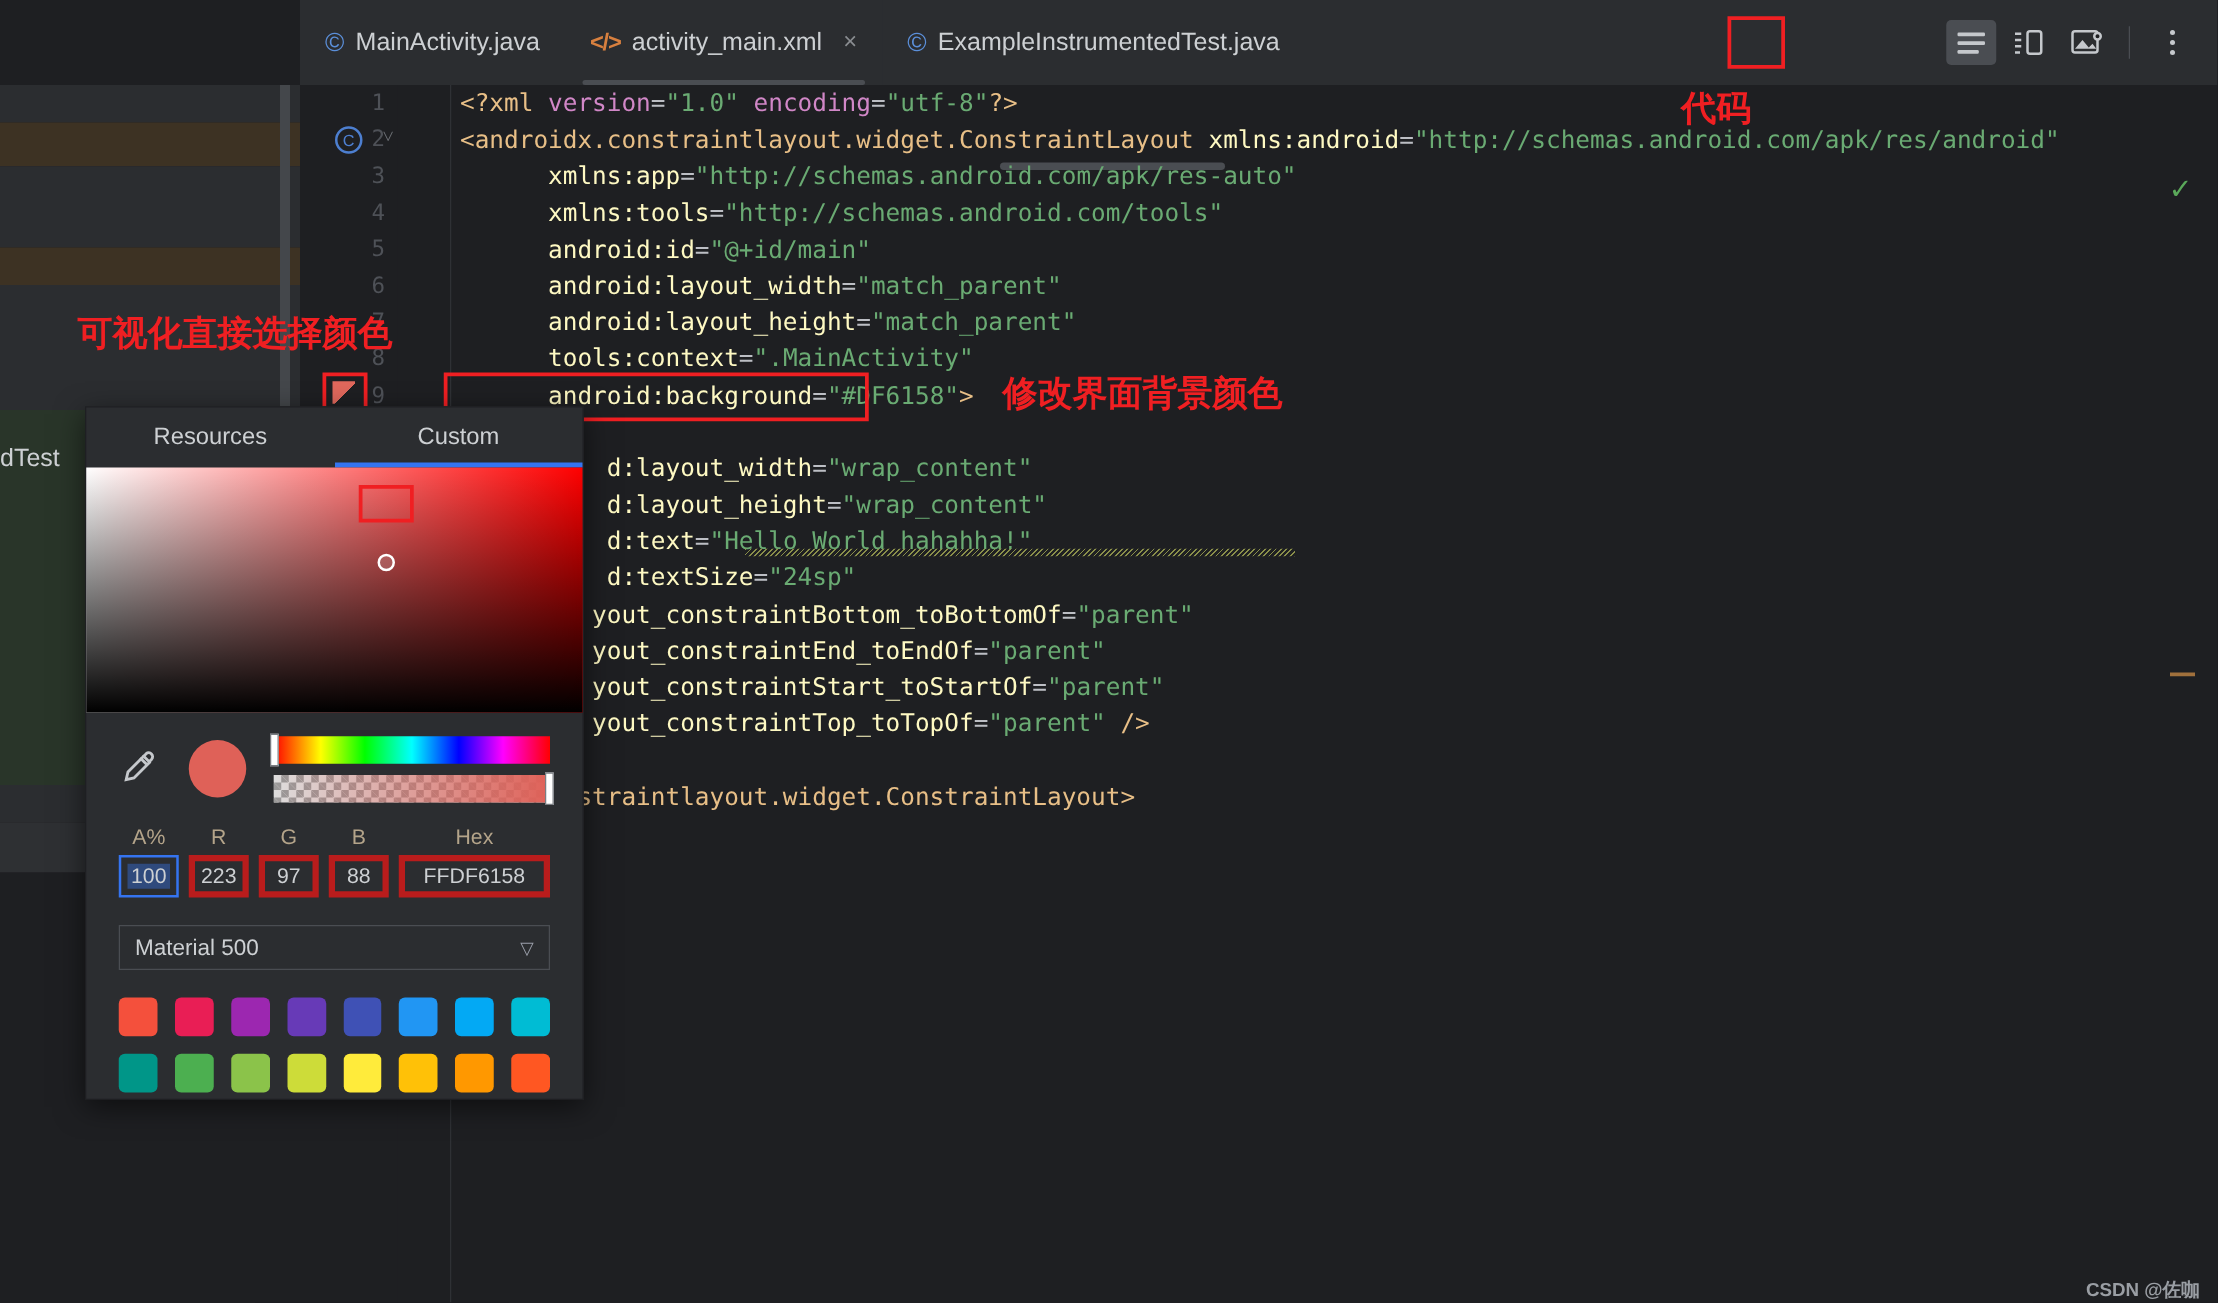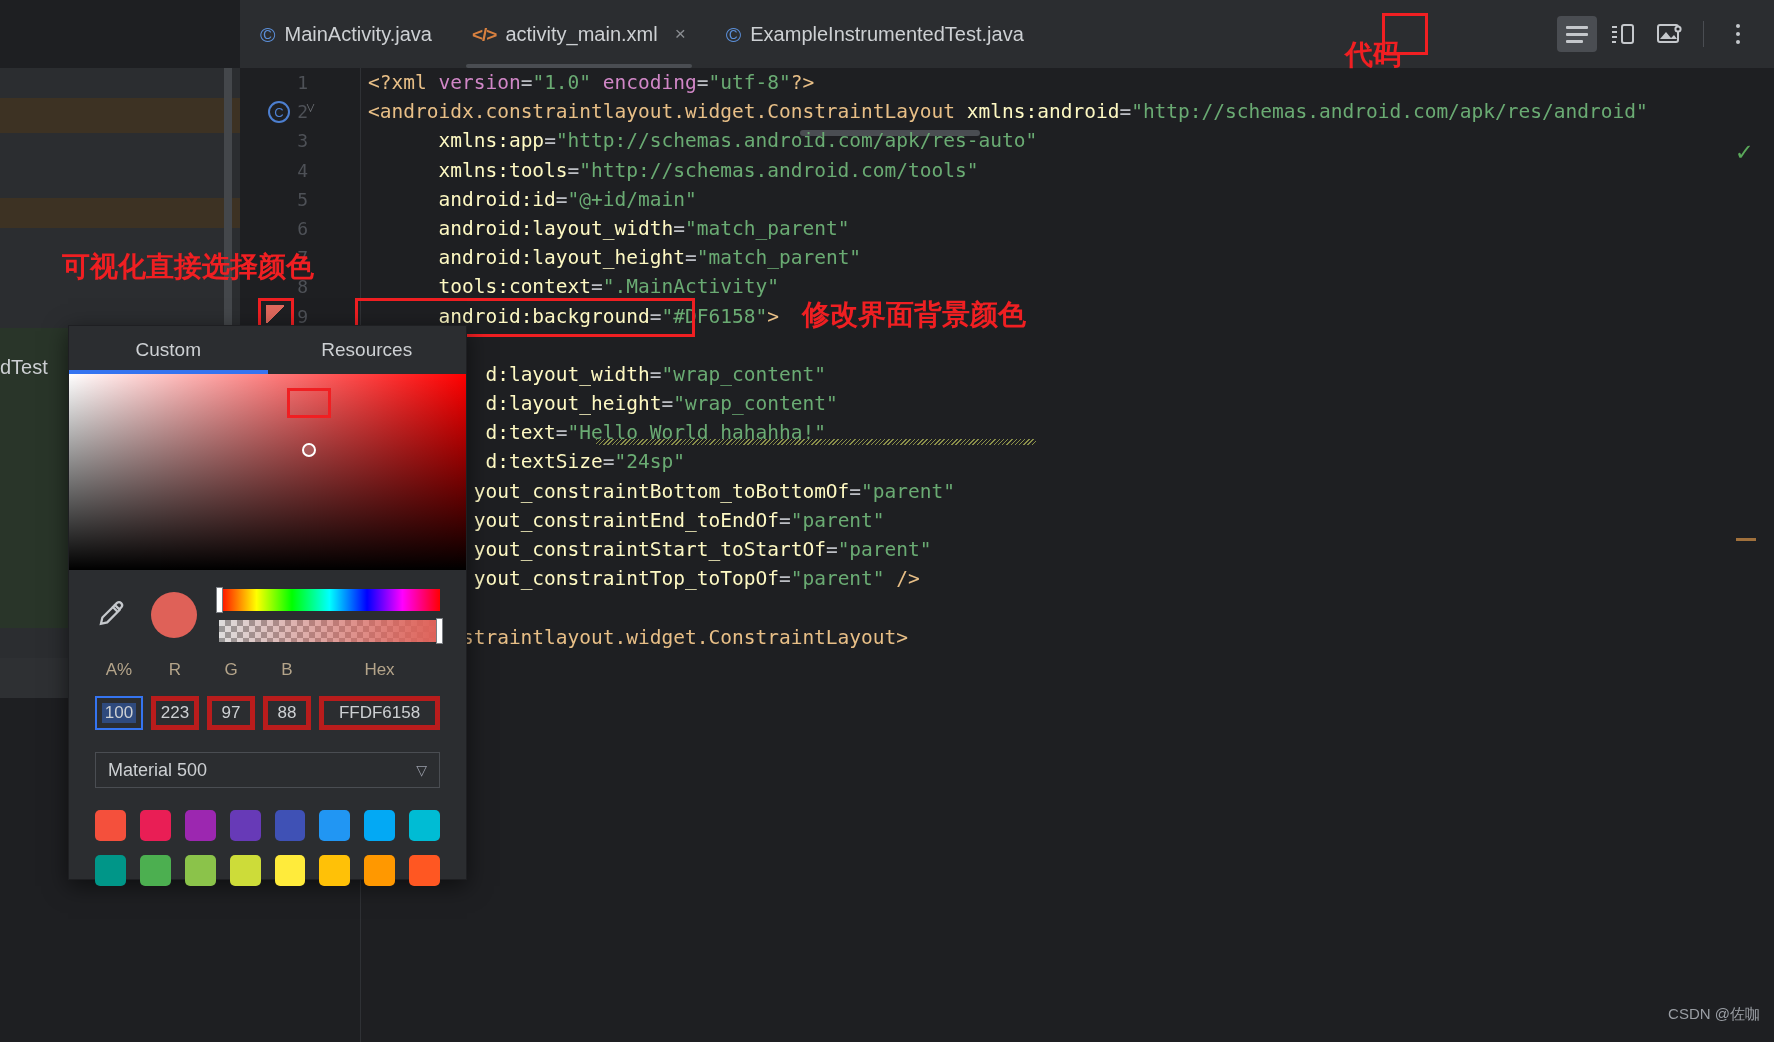--- a/index.html
+++ b/index.html
@@ -132,21 +132,21 @@
     border: 3px solid #f01f22;
   }
 
   
   .anno {
     position: absolute; color: #f01f22; font-weight: bold;
     font-family: "DejaVu Sans", sans-serif; white-space: nowrap;
   }
   #anno-pick  { left: 62px;  top: 248px; font-size: 28px; }
   #anno-bg    { left: 802px; top: 296px; font-size: 28px; }
-  #anno-code  { left: 1345px; top: 36px; font-size: 28px; }
+  #anno-code  { left: 1345px; top: 68px; font-size: 28px; }
 
   
   .picker {
     position: absolute; left: 68px; top: 325px; width: 399px; height: 555px;
     background: #2b2d30; border: 1px solid #1e1f22;
     box-shadow: 0 6px 22px rgba(0,0,0,0.55);
   }
   .picker-tabs { display: flex; height: 48px; }
   .ptab {
     flex: 1; display: flex; align-items: center; justify-content: center;
@@ -188,21 +188,21 @@
     background-size: 100% 100%, 12px 12px, 12px 12px;
     background-position: 0 0, 0 0, 6px 6px;
   }
   .slider-knob {
     position: absolute; top: -2px; width: 7px; height: 26px;
     background: #ffffff; border: 1px solid #7a7d82;
   }
   .labels-row {
     display: flex; gap: 8px; margin-top: 14px; font-size: 17px; color: #b4a48a;
   }
-  .fields-row { display: flex; gap: 8px; margin-top: 16px; }
+  .fields-row { display: flex; gap: 8px; margin-top: 4px; }
   .fld {
     height: 34px; border: 5px solid #b91c1c; background: #2b2d30;
     color: #cdd0d3; font-size: 17px; display: flex; align-items: center; justify-content: center;
     font-family: "Liberation Sans", sans-serif;
   }
   .lbl { display: flex; align-items: center; justify-content: center; }
   .w-a { width: 48px; } .w-r { width: 48px; } .w-g { width: 48px; } .w-b { width: 48px; }
   .w-h { flex: 1; }
   .fld.focused { border: 2px solid #3574f0; }
   .fld.focused span { background: #2f4a7d; padding: 0 3px; }
@@ -214,22 +214,22 @@
     font-family: "Liberation Sans", sans-serif;
   }
   .chev { color: #9b9faa; font-size: 14px; }
   .swatch-grid {
     display: grid; grid-template-columns: repeat(8, 1fr); gap: 14px;
     margin-top: 22px;
   }
   .swatch { width: 100%; aspect-ratio: 1/1; border-radius: 5px; }
 
   .watermark {
-    position: absolute; right: 14px; bottom: 18px;
-    color: #9a9ea4; font-size: 15px; font-family: "Liberation Sans", sans-serif;
+    position: absolute; right: 14px; bottom: 0;
+    color: #9a9ea4; font-size: 15px; font-family: "Liberation Sans", sans-serif; font-weight: bold;
   }
   .left-ghost-text {
     position: absolute; left: 0; top: 356px; color: #cdd0d3; font-size: 20px;
     font-family: "Liberation Sans", sans-serif;
   }
   .editor-top-thumb { position: absolute; left: 560px; top: 62px; width: 180px; height: 6px; background: #4a4d52; border-radius: 3px; }
 </style>
 </head>
 <body>
 
@@ -376,25 +376,25 @@
   <div class="hl-box"></div>
   <div class="hl-tool"></div>
 
   <div class="anno" id="anno-pick">可视化直接选择颜色</div>
   <div class="anno" id="anno-bg">修改界面背景颜色</div>
   <div class="anno" id="anno-code">代码</div>
 
   <div class="picker">
 
     <div class="picker-tabs">
+      <div class="ptab">
+        <span>Resources</span>
+      </div>
       <div class="ptab active">
         <span>Custom</span>
-      </div>
-      <div class="ptab">
-        <span>Resources</span>
       </div>
     </div>
 
     <div class="sat-area">
       <div class="sat-handle"></div>
     </div>
 
     <div class="picker-body">
 
       <div class="row-1">

